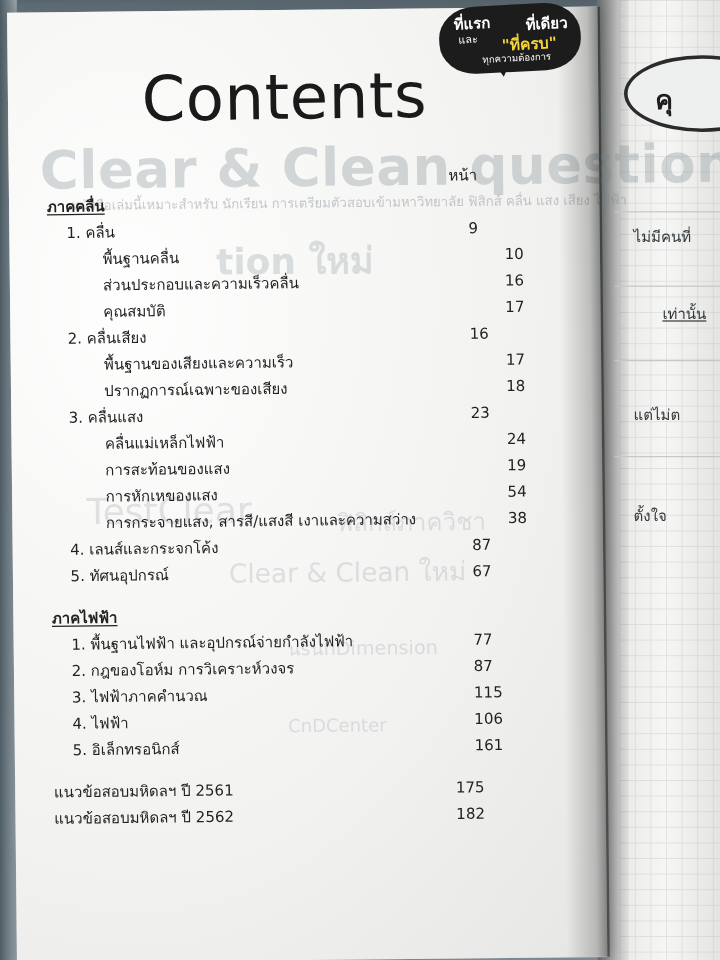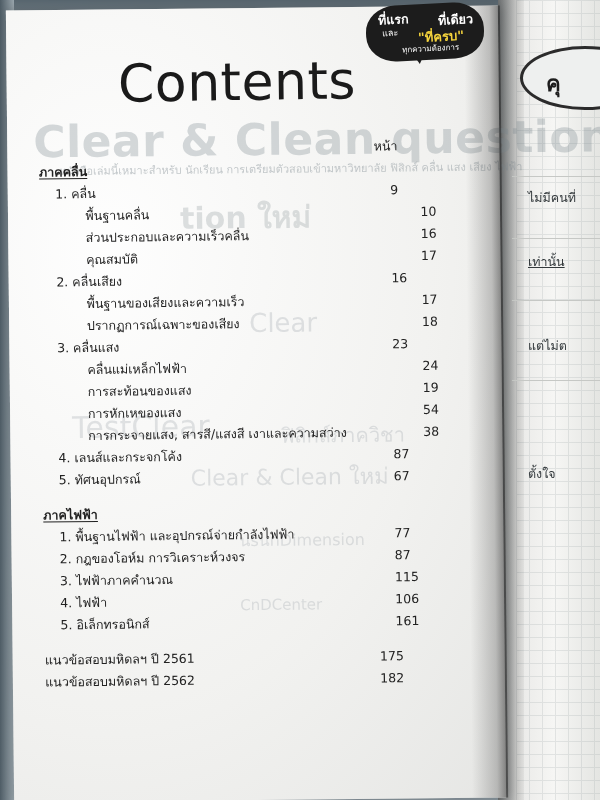--- a/index.html
+++ b/index.html
@@ -245,33 +245,32 @@
     
   </div>
   <div class="right-grid"></div>
   <div class="right-page-shadow"></div>
   <div class="right-bubble"></div>
   <div class="right-bubble-text">คุ</div>
 
   <div class="right-rule" style="top:176px"></div>
   <div class="right-line" style="left:528px; top:188px;text-align:center;">ไม่มีคนที่</div>
   <div class="right-rule" style="top:238px"></div>
-  <div class="right-line" style="left:528px; top:252px;text-decoration:underline;">เท่านั้น</div>
+  <div class="right-line" style="left:552px; top:252px;text-decoration:underline;">เท่านั้น</div>
   <div class="right-rule" style="top:300px"></div>
   <div class="right-line" style="left:528px; top:336px;">แต่ไม่ต</div>
   <div class="right-rule" style="top:380px"></div>
-  <div class="right-line" style="left:528px; top:420px;margin-top:44px;">ตั้งใจ</div>
+  <div class="right-line" style="left:528px; top:420px;">ตั้งใจ</div>
 
   <div class="left-page">
     <div class="left-page-inner"></div>
 
     <div class="watermark wm-big">Clear &amp; Clean  question ใหม่</div>
     <div class="watermark wm-sub">หนังสือเล่มนี้เหมาะสำหรับ นักเรียน การเตรียมตัวสอบเข้ามหาวิทยาลัย ฟิสิกส์ คลื่น แสง เสียง ไฟฟ้า</div>
     <div class="watermark wm-mid">tion ใหม่</div>
-    <div class="watermark wm-faint" style="left:240px; top:300px; font-size:26px;">Clear</div>
     <div class="watermark wm-faint" style="left:62px; top:400px; font-size:30px;">TestClear</div>
     <div class="watermark wm-faint" style="left:270px; top:412px; font-size:20px;">ฟิสิกส์ภาควิชา</div>
     <div class="watermark wm-faint" style="left:180px; top:452px; font-size:22px;">Clear &amp; Clean ใหม่</div>
     <div class="watermark wm-faint" style="left:228px; top:520px; font-size:16px;">นsนnDimension</div>
     <div class="watermark wm-faint" style="left:228px; top:588px; font-size:15px;">CnDCenter</div>
 
     <div class="gutter"></div>
   </div>
 
   <div class="sticker">

